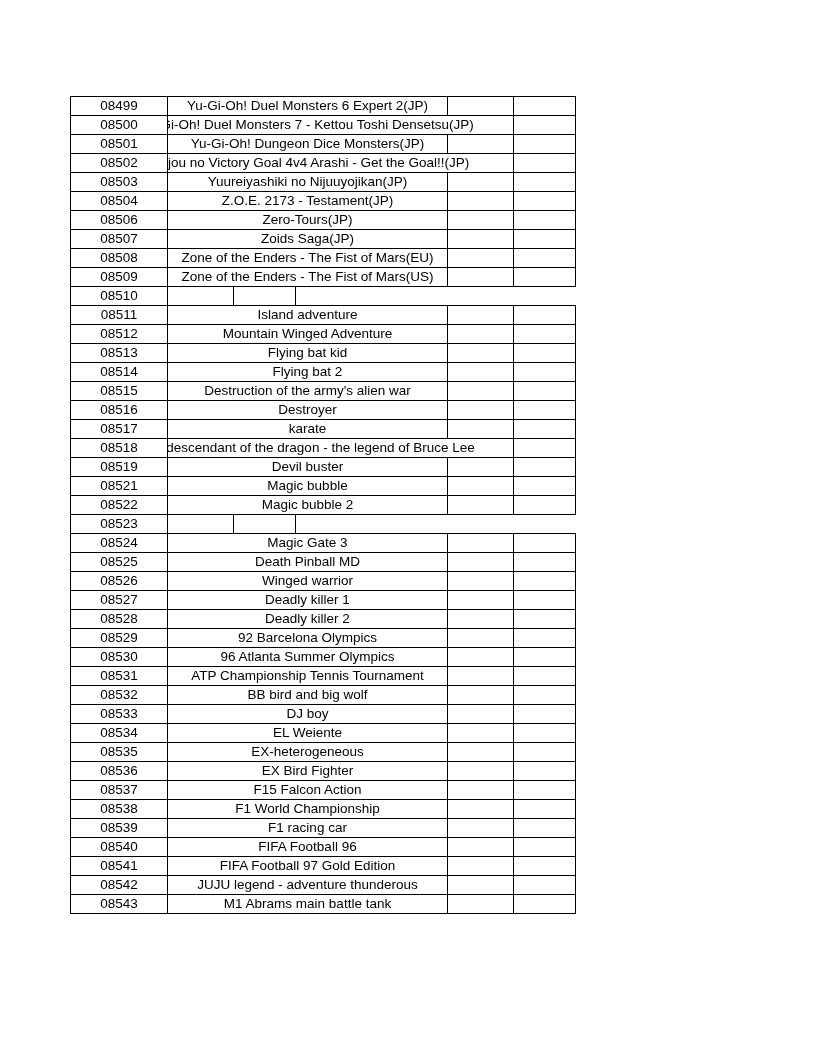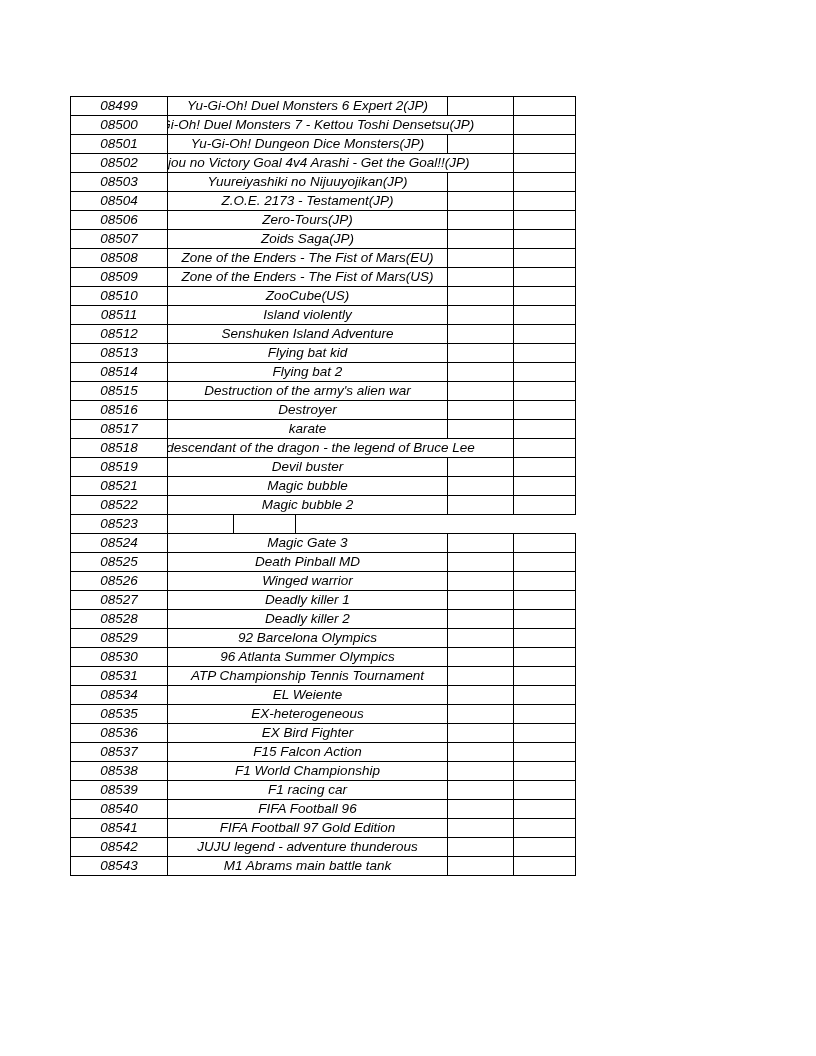--- a/index.html
+++ b/index.html
@@ -8,21 +8,20 @@
     background: #ffffff;
   }
   .page {
     position: relative;
     width: 816px;
     height: 1056px;
     background: #ffffff;
     font-family: "Liberation Sans", sans-serif;
     color: #000000;
     overflow: hidden;
-    font-style: italic;
   }
   .sheet-table {
     position: absolute;
     left: 70px;
     top: 96px;
     border-left: 1px solid #000000;
     border-top: 1px solid #000000;
     width: 505px;
   }
   .row {
@@ -137,33 +136,32 @@
         <div class="cell d"></div>
       </div>
       <div class="row">
         <div class="cell a">08509</div>
         <div class="cell b">Zone of the Enders - The Fist of Mars(US)</div>
         <div class="cell c"></div>
         <div class="cell d"></div>
       </div>
       <div class="row">
         <div class="cell a">08510</div>
-        <div class="cell b">ZooCube(US)</div>
         <div class="cell c"></div>
         <div class="cell d"></div>
       </div>
       <div class="row">
         <div class="cell a">08511</div>
-        <div class="cell b">Island violently</div>
+        <div class="cell b">Island adventure</div>
         <div class="cell c"></div>
         <div class="cell d"></div>
       </div>
       <div class="row">
         <div class="cell a">08512</div>
-        <div class="cell b">Senshuken Island Adventure</div>
+        <div class="cell b">Mountain Winged Adventure</div>
         <div class="cell c"></div>
         <div class="cell d"></div>
       </div>
       <div class="row">
         <div class="cell a">08513</div>
         <div class="cell b">Flying bat kid</div>
         <div class="cell c"></div>
         <div class="cell d"></div>
       </div>
       <div class="row">
@@ -265,20 +263,32 @@
         <div class="cell c"></div>
         <div class="cell d"></div>
       </div>
       <div class="row">
         <div class="cell a">08531</div>
         <div class="cell b">ATP Championship Tennis Tournament</div>
         <div class="cell c"></div>
         <div class="cell d"></div>
       </div>
       <div class="row">
+        <div class="cell a">08532</div>
+        <div class="cell b">BB bird and big wolf</div>
+        <div class="cell c"></div>
+        <div class="cell d"></div>
+      </div>
+      <div class="row">
+        <div class="cell a">08533</div>
+        <div class="cell b">DJ boy</div>
+        <div class="cell c"></div>
+        <div class="cell d"></div>
+      </div>
+      <div class="row">
         <div class="cell a">08534</div>
         <div class="cell b">EL Weiente</div>
         <div class="cell c"></div>
         <div class="cell d"></div>
       </div>
       <div class="row">
         <div class="cell a">08535</div>
         <div class="cell b">EX-heterogeneous</div>
         <div class="cell c"></div>
         <div class="cell d"></div>

